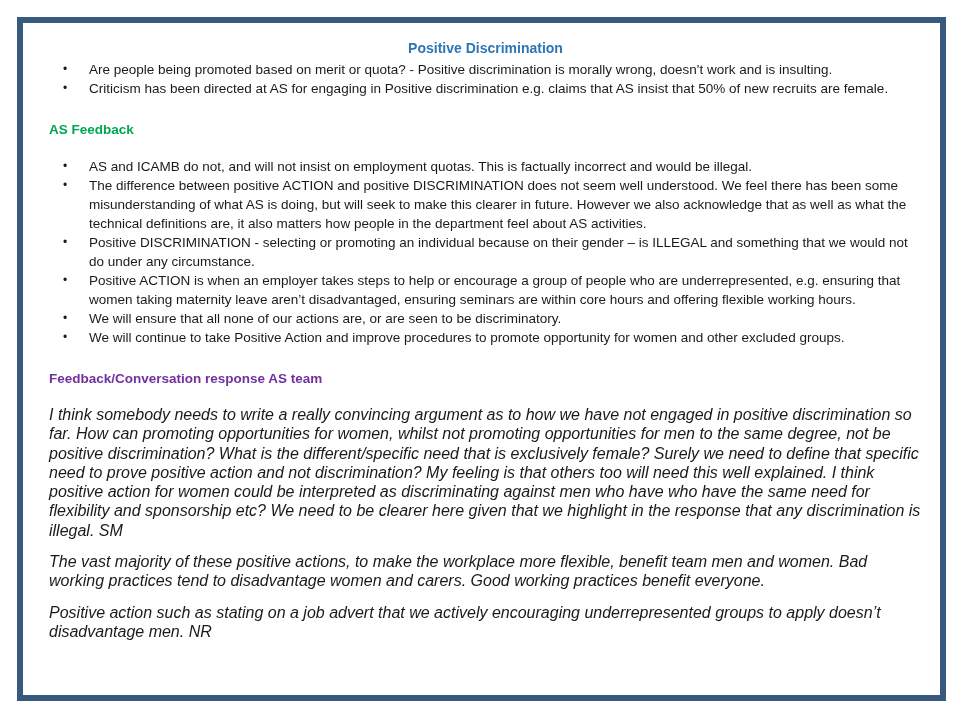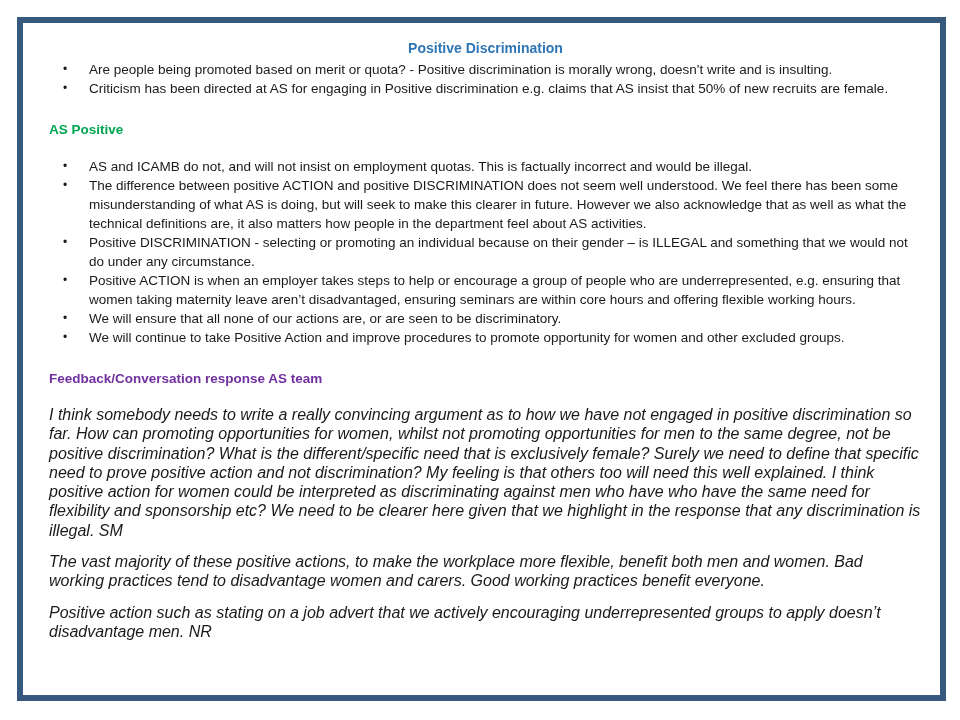--- a/index.html
+++ b/index.html
@@ -79,29 +79,29 @@
 <body>
 
 <div class="frame">
   <div class="content">
 
     <h1 class="title">Positive Discrimination</h1>
 
     <ul class="bullets">
       <li>
           <span class="b">•</span>
-          <span class="bt">Are people being promoted  based on merit or quota? - Positive discrimination is morally wrong, doesn't write and is insulting.</span>
+          <span class="bt">Are people being promoted  based on merit or quota? - Positive discrimination is morally wrong, doesn't work and is insulting.</span>
         </li>
       <li>
           <span class="b">•</span>
           <span class="bt">Criticism has been directed at AS for engaging in Positive discrimination e.g. claims that AS insist that 50% of new recruits are female.</span>
         </li>
     </ul>
 
-    <h2 class="sec-heading green gap-before">AS Positive</h2>
+    <h2 class="sec-heading green gap-before">AS Feedback</h2>
     <ul class="bullets gap-before">
       <li>
           <span class="b">•</span>
           <span class="bt">AS and ICAMB do not, and will not insist on employment quotas. This is factually incorrect and would be illegal.</span>
         </li>
       <li>
           <span class="b">•</span>
           <span class="bt">The difference between positive ACTION and positive DISCRIMINATION does not seem well understood. We feel there has been some misunderstanding of what AS is doing, but will seek to make this clearer in future. However we also acknowledge that as well as what the technical definitions are, it also matters how people in the department feel about AS activities.</span>
         </li>
       <li>
@@ -117,17 +117,17 @@
           <span class="bt">We will ensure that all none of our actions are, or are seen to be discriminatory.</span>
         </li>
       <li>
           <span class="b">•</span>
           <span class="bt">We will continue to take Positive Action and improve procedures to promote opportunity for women and other excluded groups.</span>
         </li>
     </ul>
 
     <h2 class="sec-heading purple gap-before">Feedback/Conversation response AS team</h2>
     <p class="feedback-para first">I think somebody needs to write a really convincing argument as to how we have not engaged in positive discrimination so far. How can promoting opportunities for women, whilst not promoting opportunities for men to the same degree, not be positive discrimination? What is the different/specific need that is exclusively female? Surely we need to define that specific need to prove positive action and not discrimination? My feeling is that others too will need this well explained. I think positive action for women could be interpreted as discriminating against men who have who have the same need for flexibility and sponsorship etc? We need to be clearer here given that we highlight in the response that any discrimination is illegal.  SM</p>
-    <p class="feedback-para">The vast majority of these positive actions, to make the workplace more flexible, benefit both men and women. Bad working practices tend to disadvantage women and carers.  Good working practices benefit everyone.</p>
+    <p class="feedback-para">The vast majority of these positive actions, to make the workplace more flexible, benefit team men and women. Bad working practices tend to disadvantage women and carers.  Good working practices benefit everyone.</p>
     <p class="feedback-para">Positive action such as stating on a job advert that we actively encouraging underrepresented groups to apply doesn’t disadvantage men. NR</p>
 
   </div>
 </div>
 
 </body></html>

